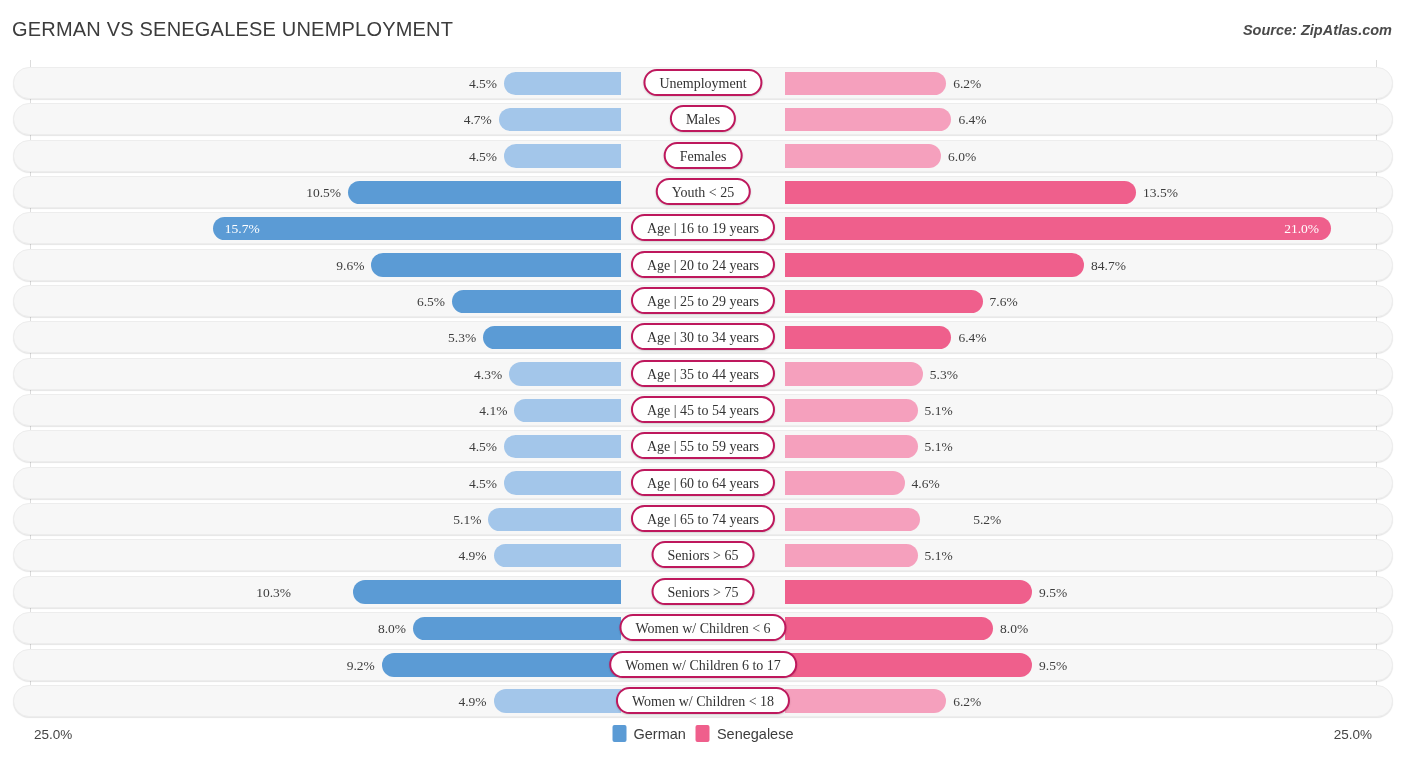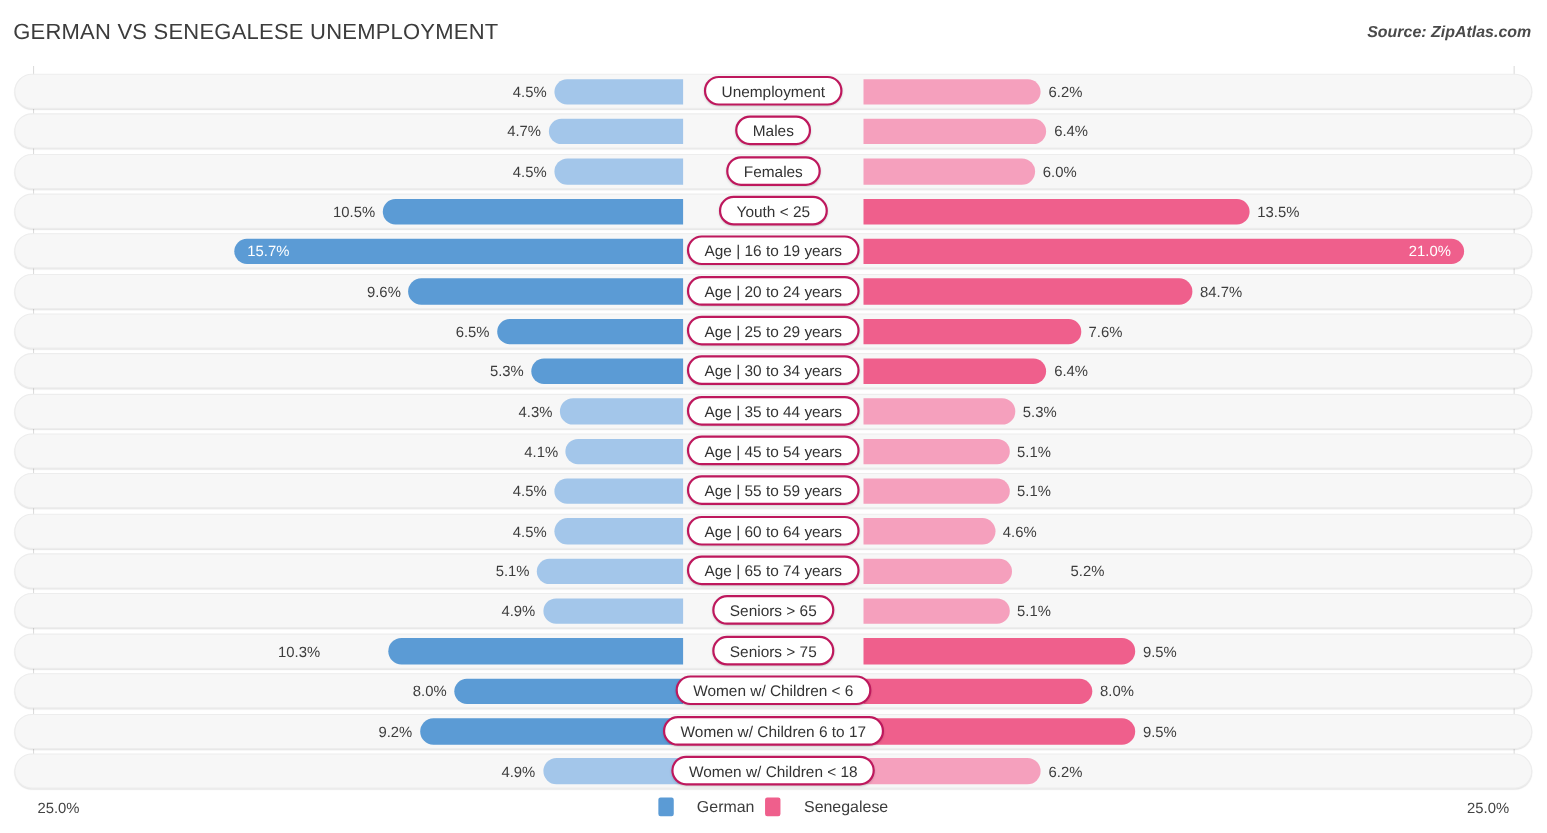--- a/index.html
+++ b/index.html
@@ -19,21 +19,21 @@
     font-size:20px; color:#3c3c3c; letter-spacing:.2px;
     font-weight:400; white-space:nowrap;
   }
   .source {
     position:absolute; right:14px; top:22px;
     font-size:14.5px; color:#4a4a4a; font-style:italic; font-weight:700;
     white-space:nowrap;
   }
 
   
-  .chart { position:absolute; left:0; top:60px; width:1384px; height:655px; }
+  .chart { position:absolute; left:0; top:60px; width:1384px; height:655px;font-family:Liberation Serif, serif; }
   .gridline { position:absolute; top:0; width:1px; height:655px; background:#dcdcdc; }
   .gridline.left  { left:30px; }
   .gridline.right { left:1376px; }
 
   .rows { position:absolute; left:0; top:5px; width:1406px; }
 
   .row {
     position:relative;
     height:36.35px;
     margin:0;
@@ -75,21 +75,21 @@
   }
 
   
   .footer { position:absolute; left:0; top:715px; width:1406px; height:42px; }
   .axis-left  { position:absolute; left:34px;  top:12px; font-size:13.5px; color:#444; }
   .axis-right { position:absolute; right:34px; top:12px; font-size:13.5px; color:#444; }
   .legend {
     position:absolute; left:50%; transform:translateX(-50%); top:10px;
     display:flex; align-items:center; gap:10px;
   }
-  .legend-item { display:flex; align-items:center; gap:21px; }
+  .legend-item { display:flex; align-items:center; gap:7px; }
   .swatch { width:14px; height:17px; border-radius:2px; display:inline-block; }
   .legend-text { font-size:14.5px; color:#3d3d3d; }
 </style>
 </head>
 <body>
 
 <div class="page">
 
   <div class="header">
     <div class="title">GERMAN VS SENEGALESE UNEMPLOYMENT</div>

